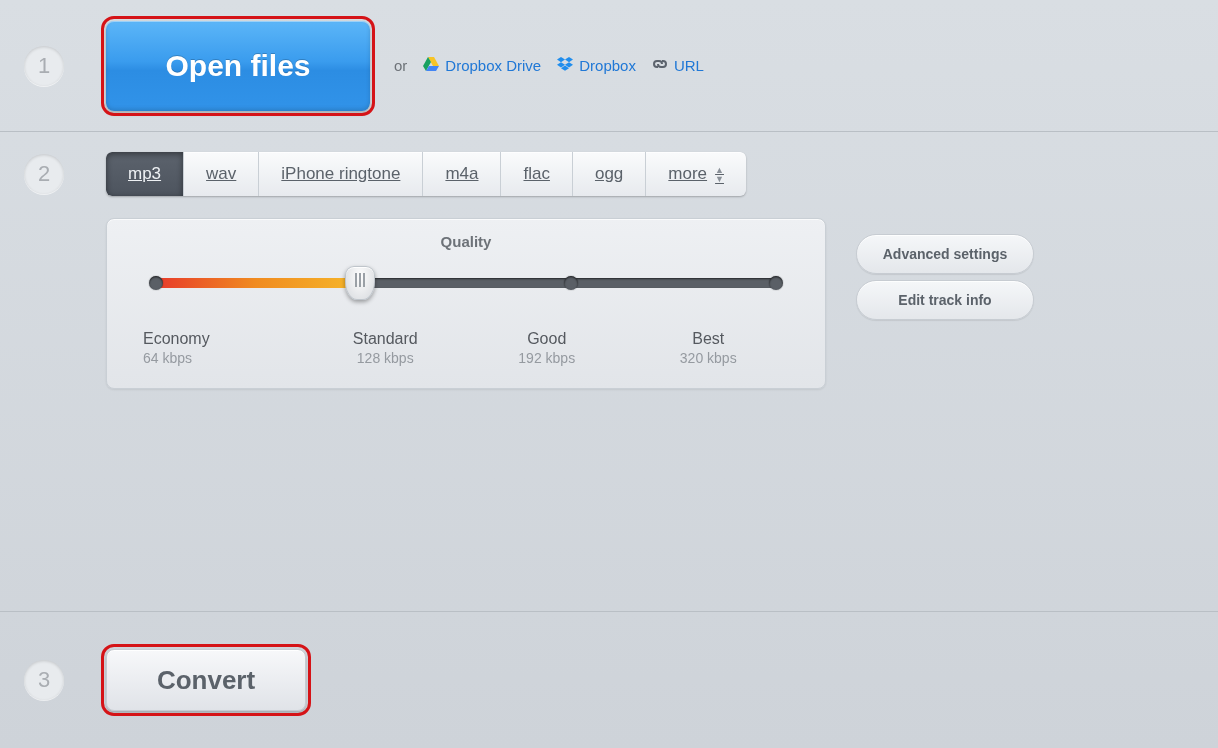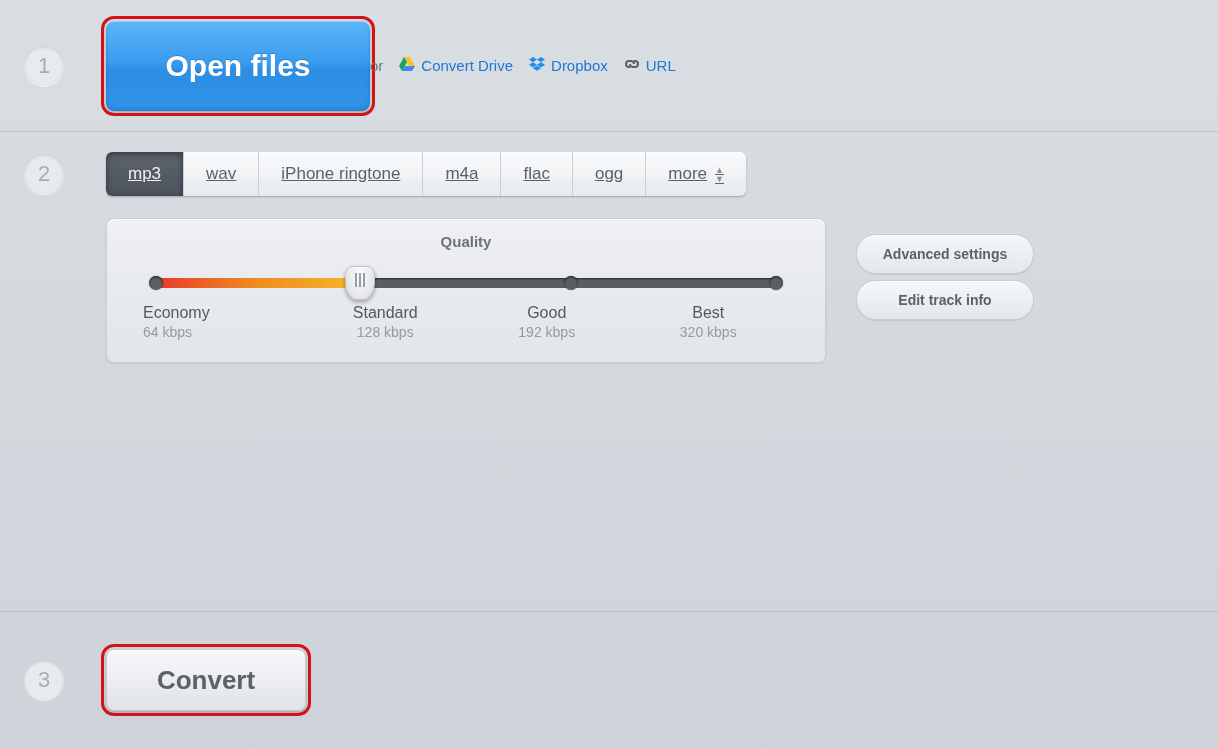--- a/index.html
+++ b/index.html
@@ -41,21 +41,21 @@
     background: linear-gradient(180deg,#5cb6f8 0%,#3a9cee 45%,#2c8de3 55%,#3193e9 100%);
     box-shadow: 0 2px 4px rgba(0,0,0,0.25), inset 0 1px 0 rgba(255,255,255,0.4), inset 0 -2px 4px rgba(0,0,0,0.15);
     color: #fff;
     font-size: 30px;
     font-weight: 700;
     text-shadow: 0 -1px 0 rgba(0,0,0,0.2);
     cursor: pointer;
   }
   .highlight-red { outline: 3px solid #d51317; outline-offset: 2px; }
 
-  .source-links { display: flex; align-items: center; gap: 16px; }
+  .source-links { display: flex; align-items: center; gap: 16px; margin-left: 24px; }
   .or { color: #6d7278; font-size: 15px; }
   .src-link { color: #2078d6; font-size: 15px; cursor: pointer; display: inline-flex; align-items: center; gap: 6px; }
 
   
   .fmt-area { display: flex; align-items:center; }
   .tabs {
     display: flex;
     box-shadow: 0 1px 2px rgba(0,0,0,0.25);
     border-radius: 6px;
     overflow: hidden;
@@ -124,21 +124,21 @@
     background: radial-gradient(ellipse at 50% 30%, #fefefe, #d6d9dd);
     border:1px solid #bfc5cb;
     border-radius: 9px 9px 12px 12px / 9px 9px 18px 18px;
     box-shadow: 0 2px 4px rgba(0,0,0,0.35), inset 0 1px 0 rgba(255,255,255,0.9);
     cursor: grab;
   }
   .knob::after{
     content:""; position:absolute; left:50%; top:6px; transform:translateX(-50%);
     width:2px; height:14px; background:#9aa0a6; box-shadow: -4px 0 0 #9aa0a6, 4px 0 0 #9aa0a6;
   }
-  .q-labels { display:flex; justify-content:space-between; margin-top:16px; padding:0 0px; }
+  .q-labels { display:flex; justify-content:space-between; margin-top:42px; padding:0 0px; }
   .q-col { text-align:center; width:25%; }
   .q-col:first-child{text-align:left}
   .q-col:last-child{text-align:center}
   .q-name{ color:#55595f; font-size:16px; }
   .q-rate{ color:#959aa0; font-size:14px; margin-top:2px; }
 
   .side-btns { display:flex; flex-direction:column; gap:6px; margin-top: 16px; }
   .pill-btn {
     width: 178px; height: 40px;
     border-radius: 20px;
@@ -178,21 +178,21 @@
     <span class="or">or</span>
 
     <span class="src-link">
       <span class="ic">
         <svg width="16" height="14" viewBox="0 0 16 14">
             <polygon points="5,0 11,0 16,9 10,9" fill="#f7c427"></polygon>
             <polygon points="5,0 0,9 3,14 8,5" fill="#18a160"></polygon>
             <polygon points="3,14 13,14 16,9 6,9" fill="#4285f4"></polygon>
           </svg>
       </span>
-      <span>Convert Drive</span>
+      <span>Dropbox Drive</span>
     </span>
 
     <span class="src-link">
       <span class="ic">
         <svg width="16" height="14" viewBox="0 0 16 14">
             <polygon points="4,0 8,2.6 4,5.2 0,2.6" fill="#1f8ded"></polygon>
             <polygon points="12,0 16,2.6 12,5.2 8,2.6" fill="#1f8ded"></polygon>
             <polygon points="4,5.2 8,7.8 4,10.4 0,7.8" fill="#1f8ded"></polygon>
             <polygon points="12,5.2 16,7.8 12,10.4 8,7.8" fill="#1f8ded"></polygon>
             <polygon points="8,8.6 12,11.2 8,13.8 4,11.2" fill="#1f8ded"></polygon>

